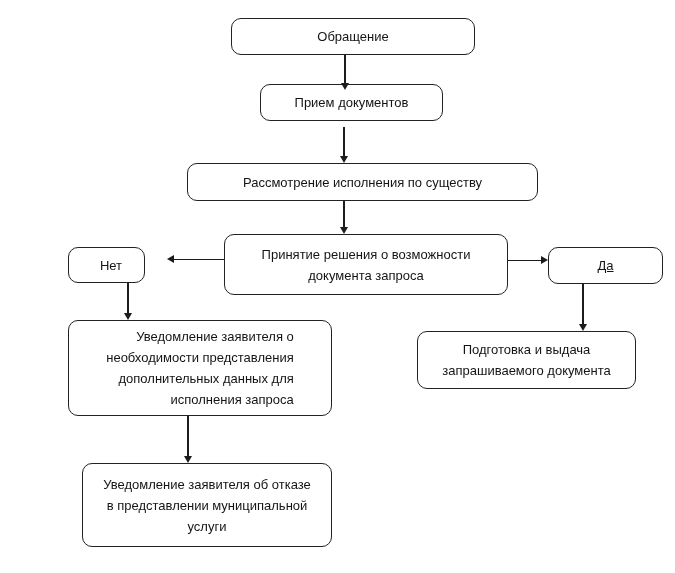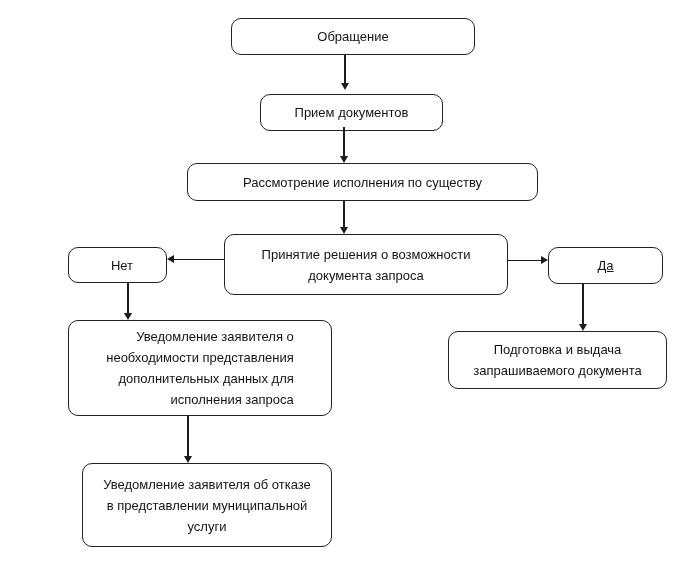--- a/index.html
+++ b/index.html
@@ -78,37 +78,37 @@
     border-left: 7.5px solid #1c1c1c;
   }
 </style>
 </head>
 <body>
 
 <div class="canvas">
 
   <div class="node" style="left:231px; top:18px; width:244px; height:37px;">Обращение</div>
 
-  <div class="node" style="left:260px; top:94px; width:183px; height:37px;">Прием документов</div>
+  <div class="node" style="left:260px; top:84px; width:183px; height:37px;">Прием документов</div>
 
   <div class="node" style="left:187px; top:163px; width:351px; height:38px;">Рассмотрение исполнения по существу</div>
 
   <div class="node" style="left:224px; top:234px; width:284px; height:61px;">Принятие решения о возможности
 документа запроса</div>
 
-  <div class="node" style="left:68px; top:247px; width:99px; height:36px;padding-left:15px;">Нет</div>
+  <div class="node" style="left:68px; top:247px; width:77px; height:36px;padding-left:15px;">Нет</div>
 
   <div class="node" style="left:548px; top:247px; width:115px; height:37px;text-decoration:underline;">Да</div>
 
   <div class="node" style="left:68px; top:320px; width:264px; height:96px;text-align:right;">Уведомление заявителя о
 необходимости представления
 дополнительных данных для
 исполнения запроса</div>
 
-  <div class="node" style="left:448px; top:331px; width:219px; height:58px;text-align:center;">Подготовка и выдача
+  <div class="node" style="left:417px; top:331px; width:219px; height:58px;text-align:center;">Подготовка и выдача
 запрашиваемого документа</div>
 
   <div class="node" style="left:82px; top:463px; width:250px; height:84px;">Уведомление заявителя об отказе
 в представлении муниципальной
 услуги</div>
 
   <div class="arrow down" style="left:340px; top:55px; width:10px; height:35px;"></div>
 
   <div class="arrow down" style="left:339px; top:127px; width:10px; height:36px;"></div>
 

